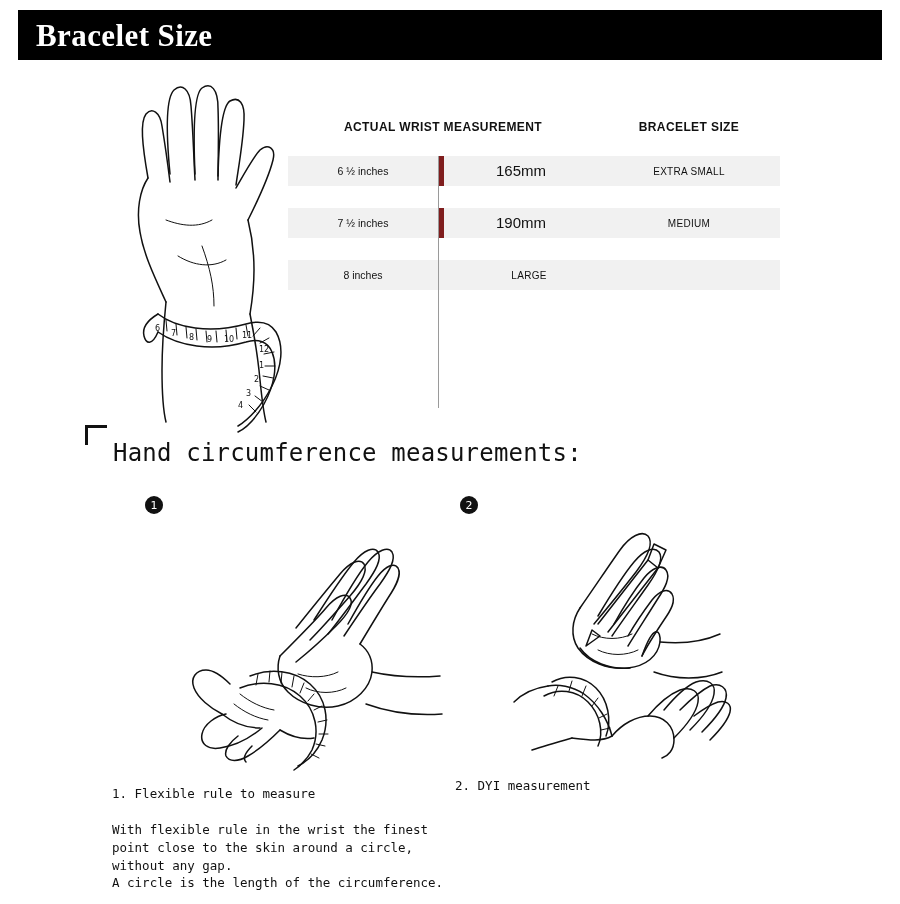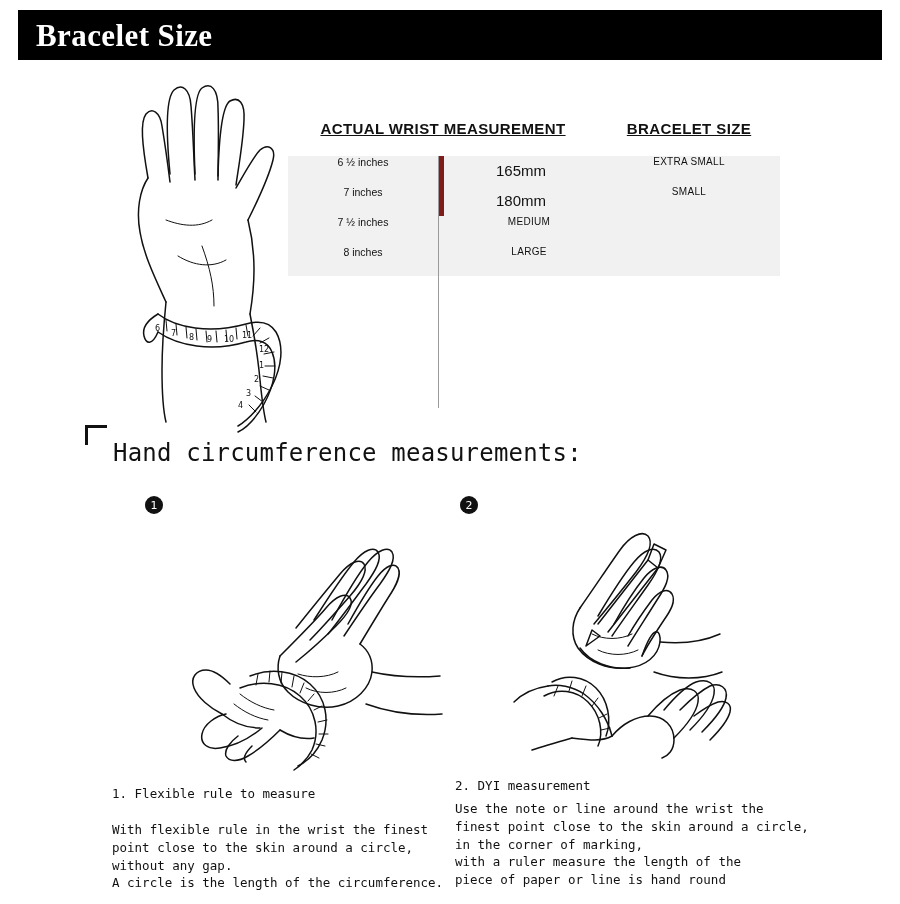--- a/index.html
+++ b/index.html
@@ -54,35 +54,35 @@
     top: 112px;
     width: 492px;
   }
   .table-head {
     display: flex;
     height: 44px;
     align-items: flex-start;
     padding-top: 8px;
   }
   .th {
-    font-size: 15px;
+    font-size: 12px;
     font-weight: bold;
     letter-spacing: 0.4px;
     color: #111;
     text-align: center;
-    text-decoration: underline;
   }
   .th.wrist { width: 310px; }
   .th.size  { width: 182px; }
 
   .row {
     display: flex;
     height: 30px;
-    margin-bottom: 0;
+    margin-bottom: 22px;
     background: #f1f1f1;
+    align-items: center;
   }
   .cell-inch {
     width: 150px;
     text-align: center;
     font-size: 10.5px;
     color: #111;
   }
   .cell-mm {
     width: 160px;
     text-align: center;
@@ -263,28 +263,24 @@
   </div>
   <div class="table-inner">
     <div class="divider-line"></div>
 
     <div class="row">
       <div class="cell-inch">6 ½ inches</div>
       <div class="cell-mm">165mm</div>
       <div class="cell-size">EXTRA SMALL</div>
     </div>
 
-    <div class="row">
-      <div class="cell-inch">7 inches</div>
-      <div class="cell-mm">180mm</div>
-      <div class="cell-size">SMALL</div>
-    </div>
 
     <div class="row">
       <div class="cell-inch">7 ½ inches</div>
+      <div class="cell-mm">190mm</div>
       <div class="cell-size">MEDIUM</div>
     </div>
 
     <div class="row">
       <div class="cell-inch">8 inches</div>
       <div class="cell-size">LARGE</div>
     </div>
 
   </div>
 </div>
@@ -386,18 +382,13 @@
 <div class="caption-block" id="cap1">
   <div class="cap-title">1. Flexible rule to measure</div>
   <div class="cap-body">With flexible rule in the wrist the finest
 point close to the skin around a circle,
 without any gap.
 A circle is the length of the circumference.</div>
 </div>
 
 <div class="caption-block" id="cap2">
   <div class="cap-title">2. DYI measurement</div>
-  <div class="cap-body">Use the note or line around the wrist the
-finest point close to the skin around a circle,
-in the corner of marking,
-with a ruler measure the length of the
-piece of paper or line is hand round</div>
 </div>
 
 </body></html>

